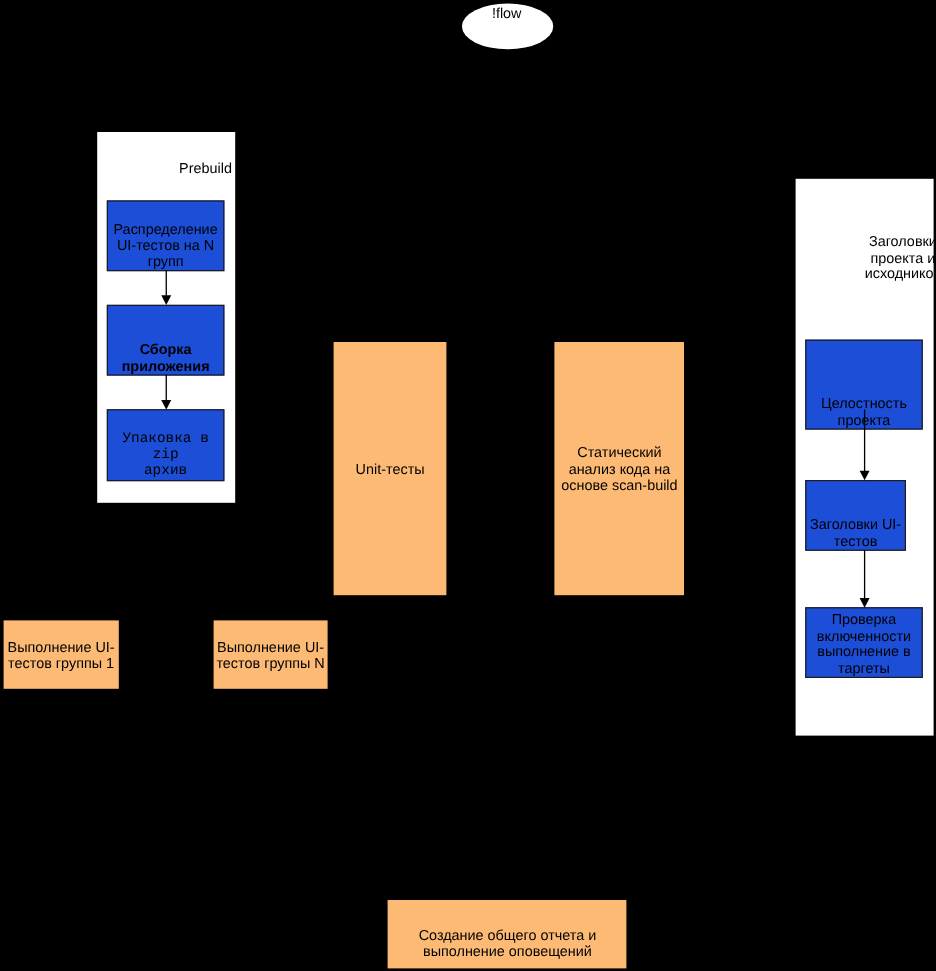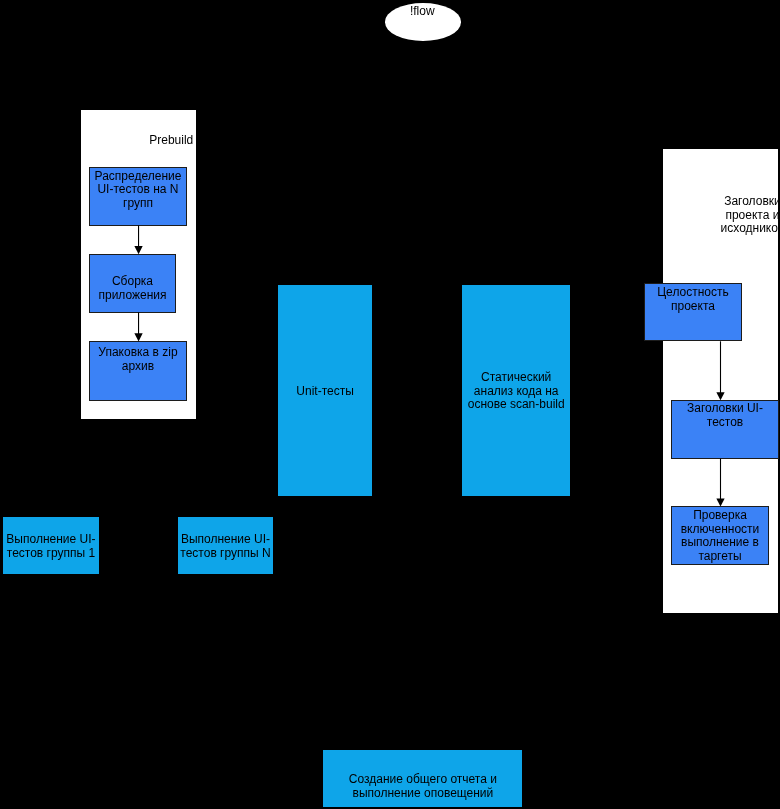--- a/index.html
+++ b/index.html
@@ -2,24 +2,24 @@
 <html><head>
 <meta charset="utf-8">
 <title>flow</title>
 <style>
   html,body{margin:0;padding:0;background:#000;width:780px;height:809px;overflow:hidden;}
   .canvas{position:relative;width:780px;height:809px;background:#000;
     font-family:"Liberation Sans",sans-serif;}
   .cluster{position:absolute;background:#fff;box-sizing:border-box;}
   .clabel{position:absolute;font-size:12px;line-height:13.4px;text-align:center;color:#000;
     left:0;width:100%;white-space:pre-line;margin-left:32px;}
-  .node{position:absolute;background:#3b82f6;border:1px solid #1c1c1c;box-sizing:border-box;
-     display:flex;align-items:flex-start;justify-content:center;text-align:center;
+  .node{position:absolute;background:#1d4ed8;border:1px solid #1c1c1c;box-sizing:border-box;
+     display:flex;align-items:flex-end;justify-content:center;text-align:center;
      font-size:12px;line-height:13.5px;color:#000;white-space:pre-line;}
-  .plain{position:absolute;background:#0ea5e9;box-sizing:border-box;
+  .plain{position:absolute;background:#fdba74;box-sizing:border-box;
      display:flex;align-items:center;justify-content:center;text-align:center;
      font-size:12px;line-height:13.5px;color:#000;white-space:pre-line;}
   .ell{position:absolute;background:#fff;border-radius:50%;
      display:flex;align-items:flex-start;justify-content:center;
      font-size:12px;line-height:13.5px;color:#000;}
   svg.edges{position:absolute;left:0;top:0;width:780px;height:809px;overflow:visible;}
 </style>
 </head>
 <body>
 
@@ -30,25 +30,25 @@
   </div>
 
   <div class="cluster" style="left:81.3px;top:110.1px;width:114.3px;height:308.5px;">
     <div class="clabel" style="top:24.2px;padding-left:0.8px;">Prebuild</div>
   </div>
   <div class="node" style="left:89px;top:167px;width:98px;height:59px;padding-top:1.7px;">
     <span>Распределение
 UI-тестов на N
 групп</span>
   </div>
-  <div class="node" style="left:89px;top:254px;width:87px;height:59px;padding-top:20px;">
+  <div class="node" style="left:89px;top:254px;width:98px;height:59px;padding-top:20px;font-weight:bold;">
     <span>Сборка
 приложения</span>
   </div>
-  <div class="node" style="left:89px;top:341.4px;width:98px;height:59.4px;padding-top:3.8px;">
+  <div class="node" style="left:89px;top:341.4px;width:98px;height:59.4px;padding-top:3.8px;font-family:Liberation Mono, monospace;">
     <span>Упаковка в zip
 архив</span>
   </div>
 
   <div class="plain" style="left:278.1px;top:284.5px;width:94px;height:211.9px;padding-top:1.7px;">
     <span>Unit-тесты</span>
   </div>
   <div class="plain" style="left:462.4px;top:284.5px;width:107.6px;height:211.9px;padding-top:2.2px;">
     <span>Статический
 анализ кода на
@@ -62,25 +62,25 @@
   <div class="plain" style="left:178px;top:517.4px;width:95px;height:56.3px;padding-top:2.2px;">
     <span>Выполнение UI-
 тестов группы N</span>
   </div>
 
   <div class="cluster" style="left:663.2px;top:148.9px;width:114.5px;height:464.1px;">
     <div class="clabel" style="top:46.6px;">Заголовки
 проекта и
 исходников</div>
   </div>
-  <div class="node" style="left:644px;top:283px;width:98px;height:58px;padding-top:2.2px;">
+  <div class="node" style="left:671px;top:283px;width:98px;height:75px;padding-top:2.2px;">
     <span>Целостность
 проекта</span>
   </div>
-  <div class="node" style="left:671px;top:400px;width:108px;height:59px;padding-top:1.2px;">
+  <div class="node" style="left:671px;top:400px;width:84px;height:59px;padding-top:1.2px;">
     <span>Заголовки UI-
 тестов</span>
   </div>
   <div class="node" style="left:671px;top:506px;width:98px;height:59px;padding-top:2.2px;">
     <span>Проверка
 включенности
 выполнение в
 таргеты</span>
   </div>
 

